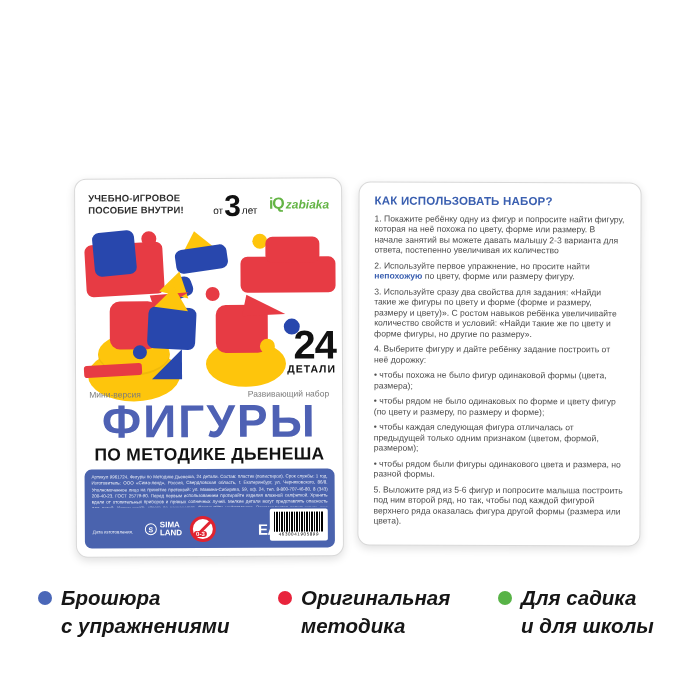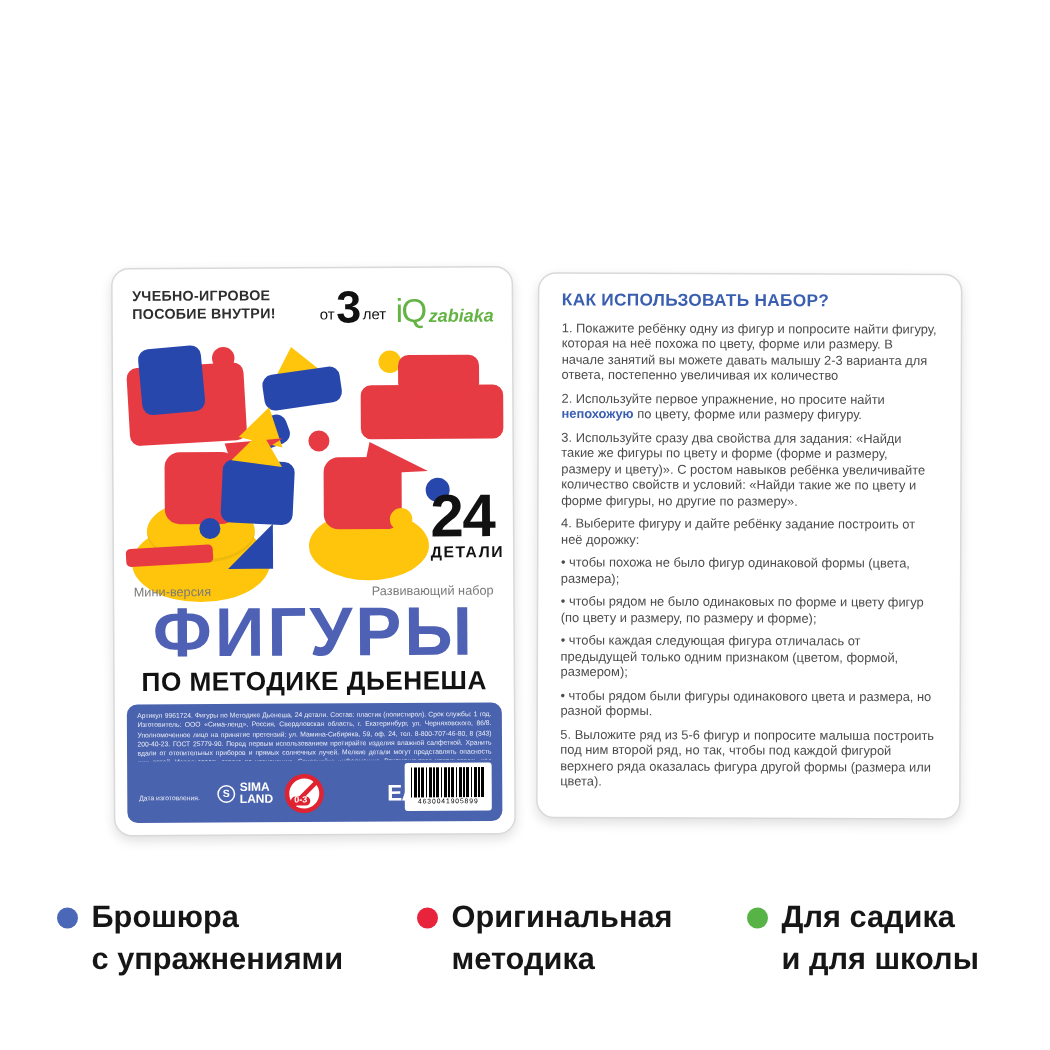--- a/index.html
+++ b/index.html
@@ -19,34 +19,34 @@
   .card-back  { left:358px; top:182px; width:283px; height:364px; transform:rotate(.2deg);
                 padding:12px 15px 10px 15px; overflow:hidden; }
 
   
   .corner-note { position:absolute; left:13px; top:13px; font-size:9.5px; font-weight:bold;
                  color:#2e2e2e; line-height:1.3; letter-spacing:.2px; }
   .age { position:absolute; left:138px; top:14px; display:flex; align-items:flex-end; color:#111; }
   .age .small { font-size:10px; font-weight:normal; padding-bottom:3px; }
   .age .big { font-size:30px; font-weight:bold; line-height:.85; padding:0 1px; }
   .brand { position:absolute; right:12px; top:16px; color:#64b445; display:flex; align-items:baseline; gap:2px; }
-  .brand .iq { font-size:22px; font-weight:normal; letter-spacing:-1px; }
+  .brand .iq { font-size:16px; font-weight:bold; letter-spacing:-1px; }
   .brand .zb { font-size:12px; font-weight:bold; font-style:italic; }
 
   
   .illus { position:absolute; left:8px; top:52px; width:252px; height:152px; }
   .sh { position:absolute; }
   .rect { border-radius:7px; }
   .red    { background:#e73b44; }
   .blue   { background:#2847ad; }
   .yellow { background:#fec50c; }
   .dot { border-radius:50%; }
   .ellipse { border-radius:50%; }
   .tri { width:0; height:0; }
-  .pieces { position:absolute; right:0; top:96px; text-align:left; color:#111; }
+  .pieces { position:absolute; right:0; top:96px; text-align:right; color:#111; }
   .pieces .num { font-size:40px; font-weight:bold; line-height:.9; letter-spacing:-1px; }
   .pieces .lbl { font-size:10.5px; font-weight:bold; letter-spacing:1px; }
 
   
   .meta-row { position:absolute; left:13px; right:13px; top:210px; display:flex;
               justify-content:space-between; font-size:8.5px; color:#7a7a7a; }
   .front-title { position:absolute; left:0; right:0; top:219px; text-align:center;
                  font-size:46px; font-weight:bold; color:#4e61b4; letter-spacing:2px; line-height:1; }
   .front-sub { position:absolute; left:0; right:0; top:265px; text-align:center;
                font-size:17.5px; font-weight:bold; color:#121212; letter-spacing:.3px; }
@@ -74,21 +74,21 @@
              border-radius:2px; padding:3px 4px 1px 4px; }
   .bars { height:20px; background:repeating-linear-gradient(90deg,#000 0 1px,#fff 1px 2px,#000 2px 4px,#fff 4px 5px); }
   .bc-num { font-size:4.5px; color:#000; text-align:center; letter-spacing:.6px; }
 
   
   .back-heading { color:#3a5fb0; font-weight:bold; font-size:11.5px; margin-bottom:7px; letter-spacing:.2px; }
   .back-text p { font-size:8.6px; line-height:1.22; color:#4c4c4c; margin-bottom:5px; }
   .hl { color:#3a5fb0; font-weight:bold; }
 
   
-  .features { position:absolute; left:0; top:598px; width:700px; height:80px; }
+  .features { position:absolute; left:0; top:584px; width:700px; height:80px;font-style:italic; }
   .feature { position:absolute; display:flex; gap:9px; }
   .f1 { left:38px; } .f2 { left:278px; } .f3 { left:498px; }
   .fdot { width:14px; height:14px; border-radius:50%; margin-top:7px; flex:0 0 auto; }
   .fdot-blue { background:#4a67b8; } .fdot-red { background:#e8243c; } .fdot-green { background:#58b347; }
   .ftext { font-size:20.5px; font-weight:bold; color:#161616; line-height:1.35; }
 </style>
 </head>
 <body>
 
 <div class="page">

